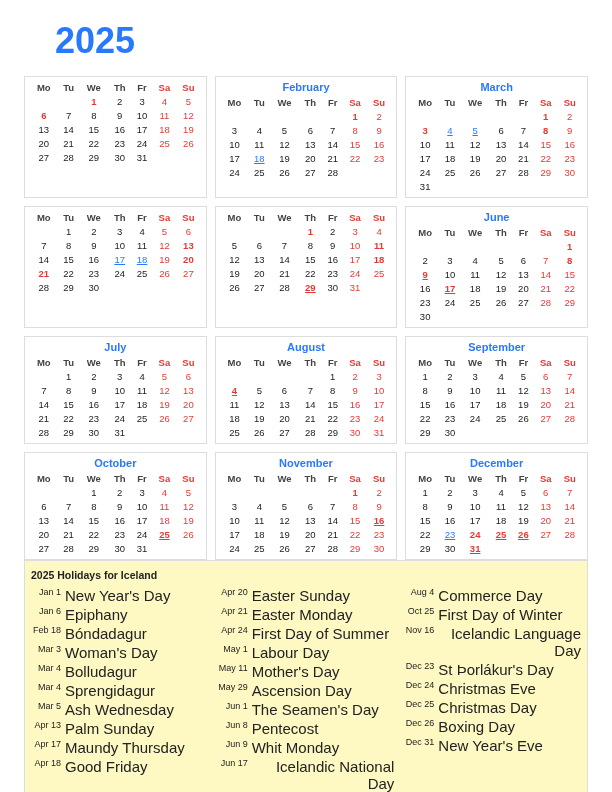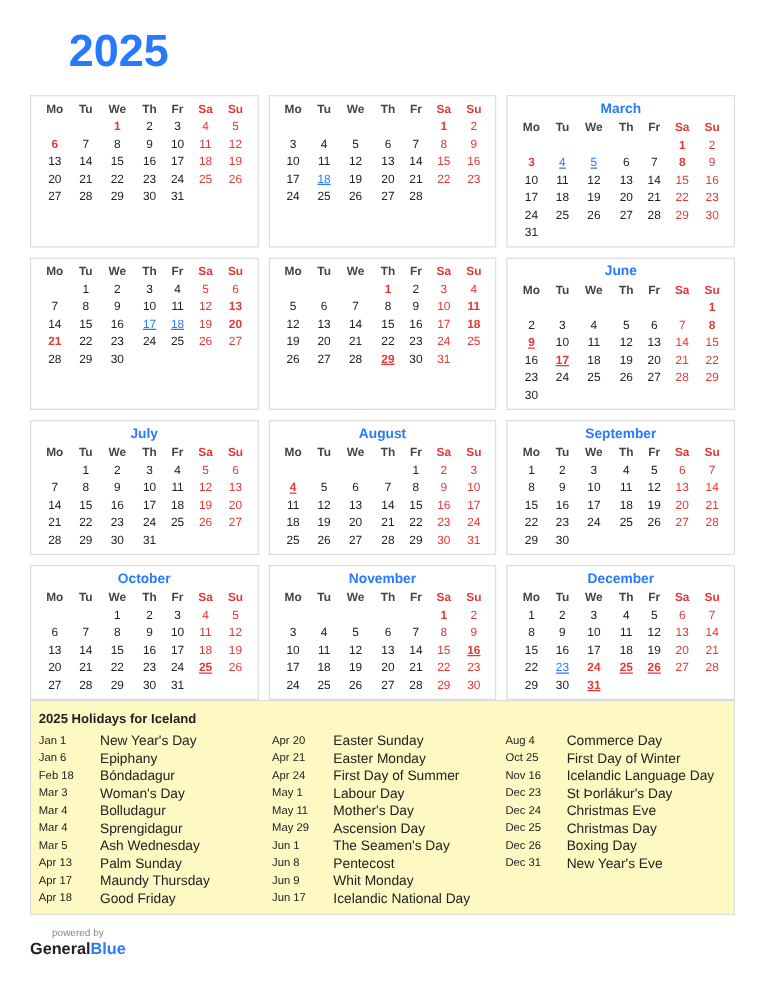--- a/index.html
+++ b/index.html
@@ -74,31 +74,32 @@
       margin-bottom: 6px;
       color: #222;
     }
     .holidays-cols {
       display: grid;
       grid-template-columns: 1fr 1fr 1fr;
       gap: 0 10px;
     }
     .holiday-row {
       display: flex;
-      gap: 19px;
+      gap: 4px;
       margin-bottom: 2px;
+      text-align: right;
     }
     .holiday-date {
       font-size: 9px;
       color: #222;
       min-width: 30px;
       flex-shrink: 0;
     }
     .holiday-name {
-      font-size: 11px;
+      font-size: 15px;
       color: #222;
     }
     .footer {
       display: flex;
       align-items: center;
       gap: 4px;
       margin-top: 10px;
     }
     .powered-by {
       font-size: 8px;
@@ -178,20 +179,21 @@
             <td>29</td>
             <td>30</td>
             <td>31</td>
             <td></td>
             <td></td>
           </tr>
         </tbody>
       </table>
     </div>
     <div class="month-block">
+      <div class="month-title">February</div>
       <table class="cal-table">
         <thead>
           <tr>
             <th>Mo</th>
             <th>Tu</th>
             <th>We</th>
             <th>Th</th>
             <th>Fr</th>
             <th style="color: rgb(229, 57, 53);">Sa</th>
             <th style="color: rgb(229, 57, 53);">Su</th>

